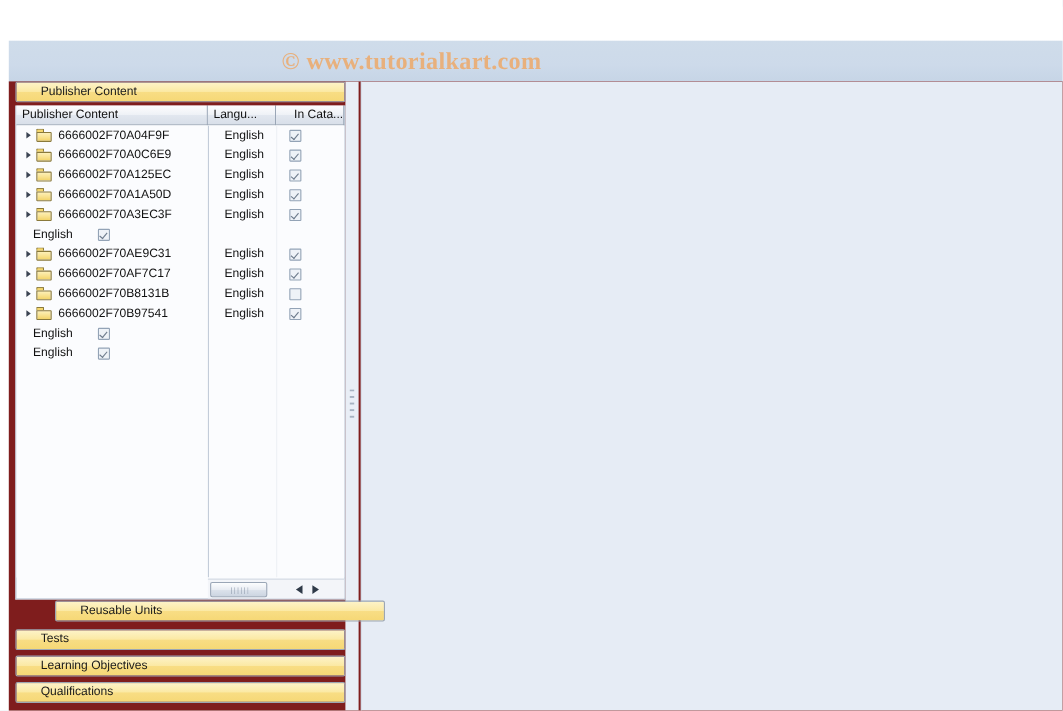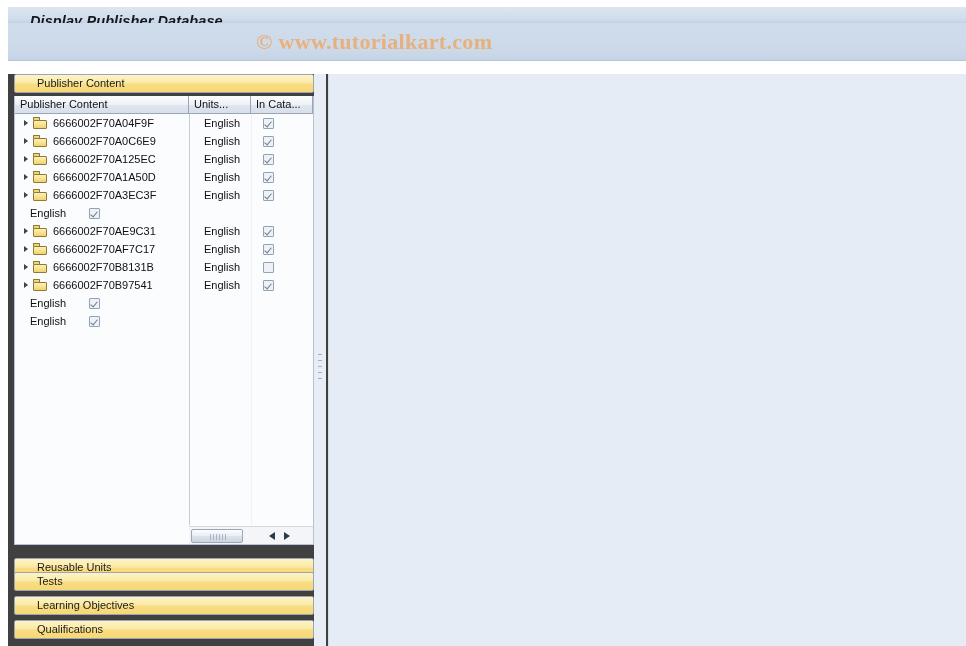--- a/index.html
+++ b/index.html
@@ -49,21 +49,21 @@
     font-style: italic;
     color: #13181f;
     letter-spacing: 0.1px;
     white-space: nowrap;
   }
 
   
   #sub-band {
     position: absolute;
     left: 0;
-    top: 17px;
+    top: 31px;
     width: 958px;
     height: 38px;
     background: linear-gradient(to bottom, #cfdcea 0%, #cddaea 60%, #c6d5e6 100%);
     border-bottom: 1px solid #b3c6dc;
     box-sizing: border-box;
     overflow: hidden;
   }
   #watermark {
     position: absolute;
     left: 248px;
@@ -77,21 +77,21 @@
     user-select: none;
   }
 
   
   #content-area {
     position: absolute;
     left: 0;
     top: 68px;
     width: 958px;
     height: 572px;
-    background: #404040;
+    background: #7f1d1d;
     overflow: hidden;
   }
 
   
   #right-pane {
     position: absolute;
     left: 320px;
     top: 0;
     width: 638px;
     height: 572px;
@@ -185,21 +185,21 @@
     padding-left: 5px;
     font-size: 11px;
     color: #111111;
     white-space: nowrap;
     overflow: hidden;
     cursor: pointer;
   }
   .col-head.first { border-left: none; }
   .col-head.c1 { width: 174px; }
   .col-head.c2 { width: 62px; }
-  .col-head.c3 { width: 62px; }
+  .col-head.c3 { width: 62px; text-align: right; }
 
   
   #tree-rows {
     position: absolute;
     left: 0;
     top: 18px;
     width: 298px;
     height: 411px;
     overflow: hidden;
     background: #fbfcfe;
@@ -396,23 +396,20 @@
   .h-arrow.right::before {
     left: 4px;
     border-left: 6px solid #2f3a48;
   }
 </style>
 </head>
 <body>
 
 <div id="app-window">
 
-  <div id="title-bar">
-    <div id="title-text">Display Publisher Database</div>
-  </div>
 
   <div id="sub-band">
     <div id="watermark">© www.tutorialkart.com</div>
   </div>
 
   <div id="content-area">
 
     <div id="right-pane"></div>
 
     <div id="splitter">
@@ -425,21 +422,21 @@
         <span>Publisher Content</span>
       </div>
 
       <div id="tree-panel">
 
         <div id="tree-colheader">
           <div class="col-head first c1">
             <span>Publisher Content</span>
           </div>
           <div class="col-head c2">
-            <span>Units...</span>
+            <span>Langu...</span>
           </div>
           <div class="col-head c3">
             <span>In Cata...</span>
           </div>
         </div>
 
         <div id="tree-rows">
           <div id="col-sep-1"></div>
           <div id="col-sep-2"></div>
 
@@ -592,21 +589,21 @@
         <div id="tree-hscroll">
           <div id="hthumb">
             <div class="dots"></div>
           </div>
           <div class="h-arrow left"></div>
           <div class="h-arrow right"></div>
         </div>
 
       </div>
 
-      <div class="panel-header" style="top:484px;">
+      <div class="panel-header" style="top:472px;margin-left:36px;">
         <span>Reusable Units</span>
       </div>
       <div class="panel-header" style="top:522px;">
         <span>Learning Objectives</span>
       </div>
       <div class="panel-header" style="top:498px;">
         <span>Tests</span>
       </div>
       <div class="panel-header" style="top:546px;">
         <span>Qualifications</span>

